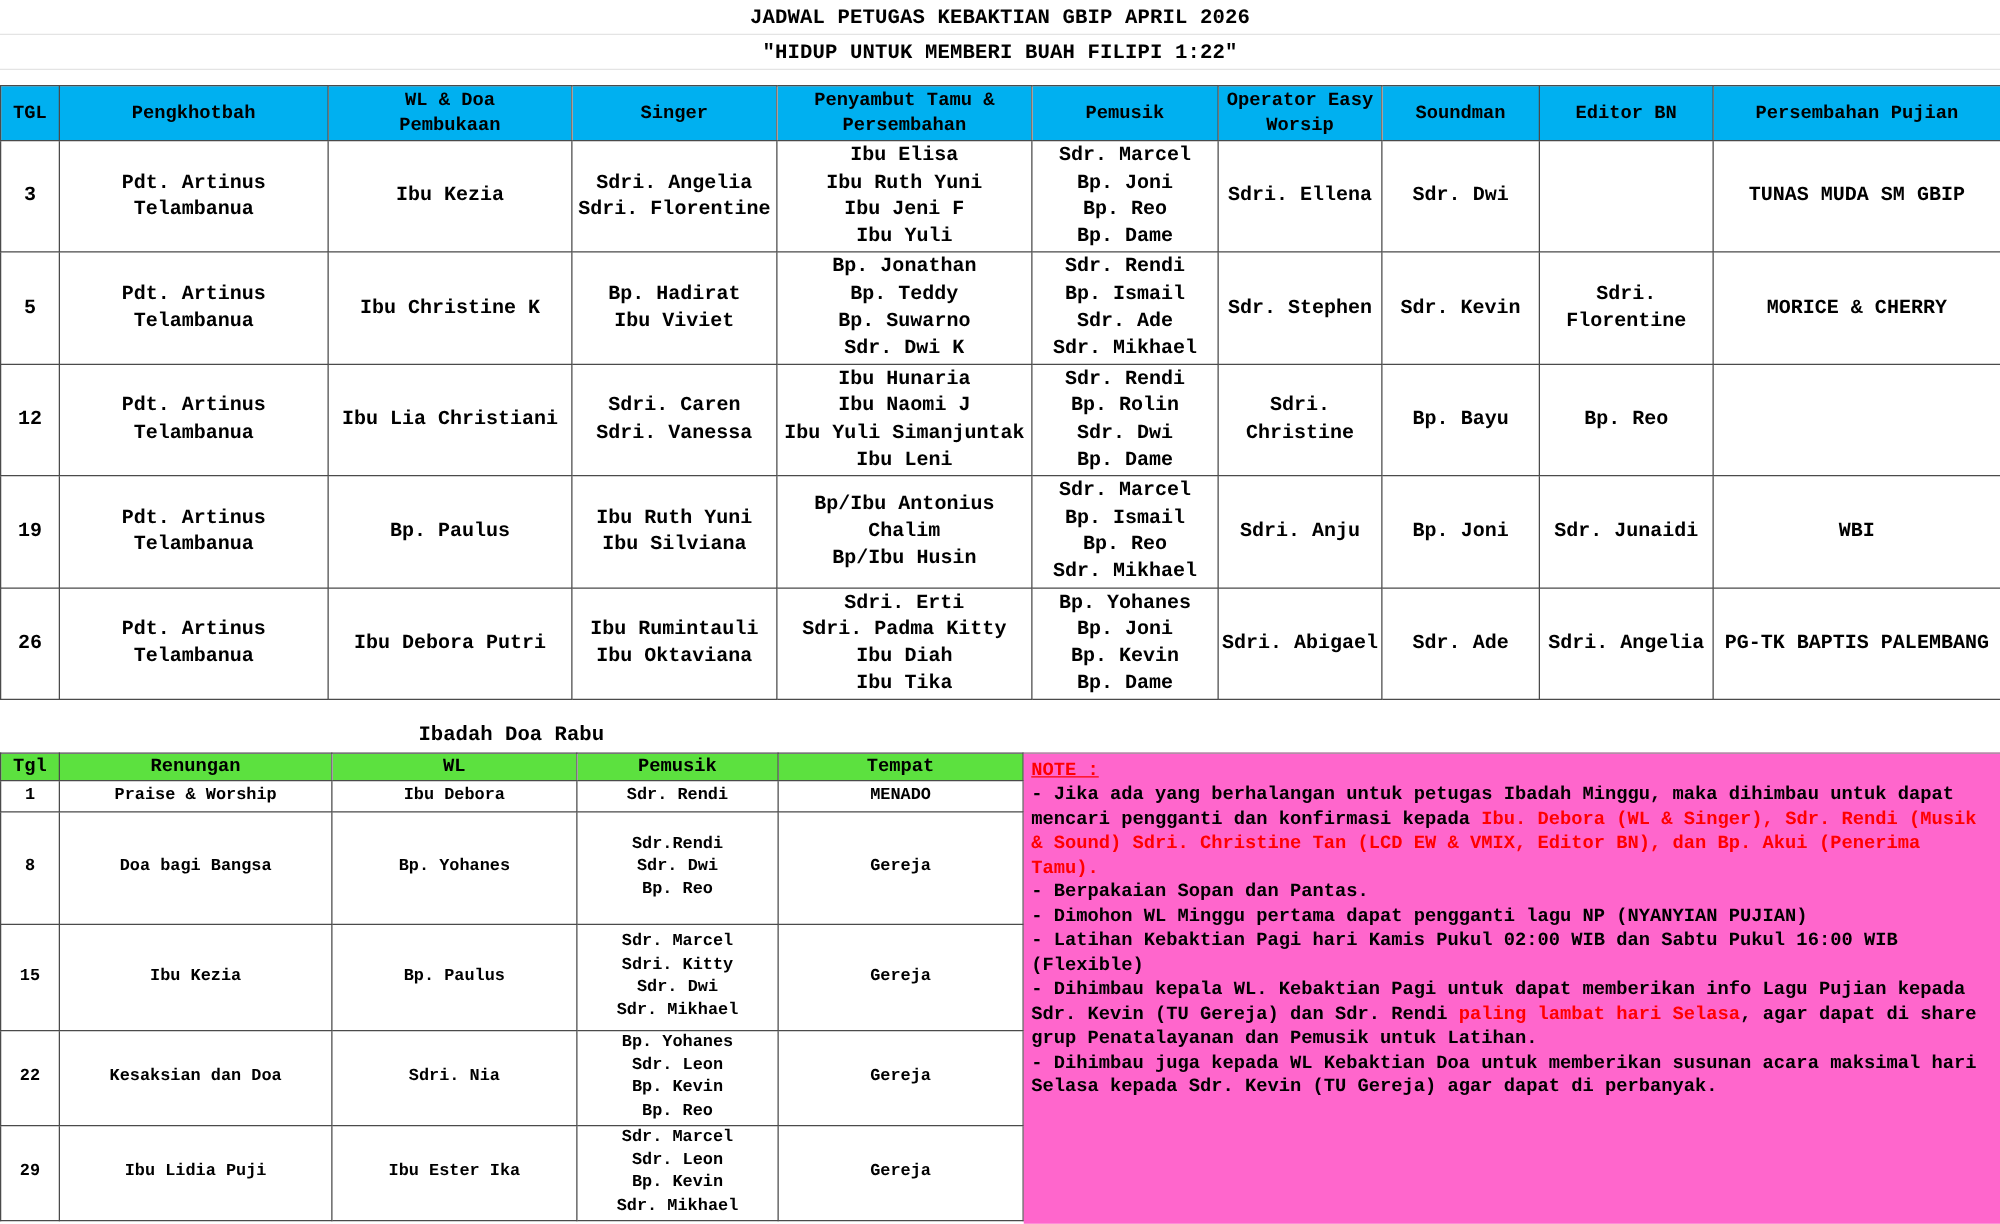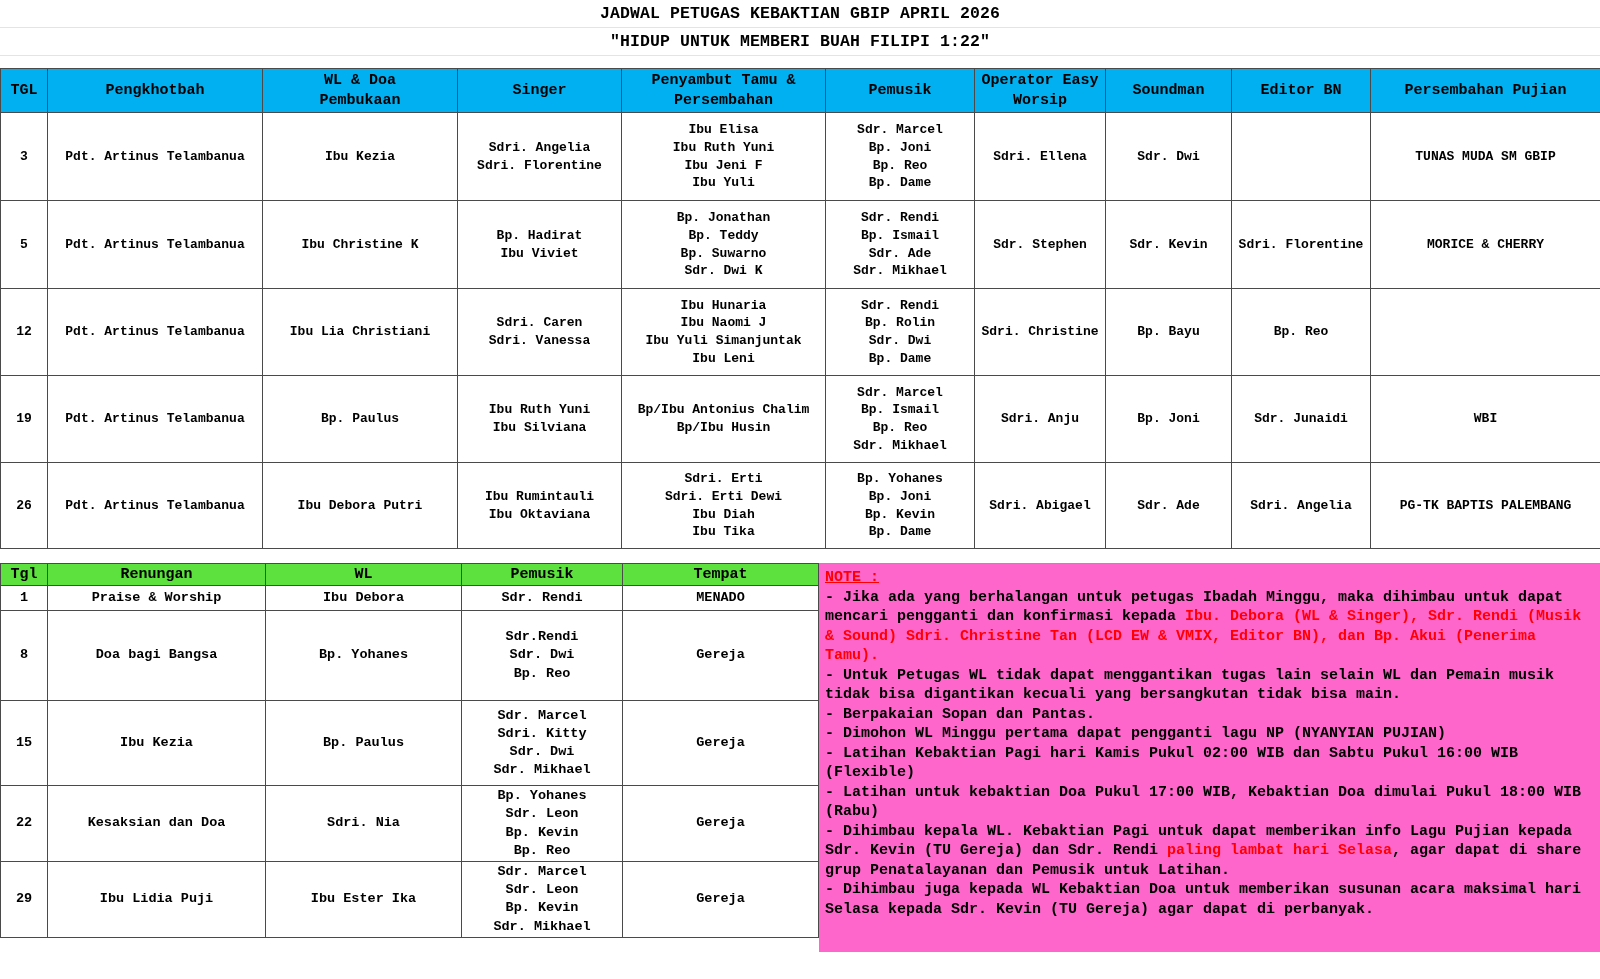--- a/index.html
+++ b/index.html
@@ -14,21 +14,21 @@
     font-size: 16.5px; border-bottom: 1px solid #e4e4e4; letter-spacing: 0.1px;
   }
   .spacer { height: 12px; }
   table { border-collapse: collapse; table-layout: fixed; }
   th, td {
     border: 1px solid #4a4a4a; text-align: center; vertical-align: middle;
     white-space: pre-line; padding: 1px 2px; overflow: hidden;
   }
   .main-table { width: 1600px; }
   .main-table th { background: var(--header-cyan, #00B0F0); font-size: 15px; line-height: 1.3; }
-  .main-table td { font-size: 13px; line-height: 1.35; }
+  .main-table td { font-size: 16px; line-height: 1.35; }
   .main-table .hdr { height: 44px; }
   .h88 { height: 88px; } .h87 { height: 87px; } .h86 { height: 86px; }
   .gap14 { height: 14px; }
   .doa-heading {
     width: 818px; height: 28px; display: flex; align-items: center; justify-content: center;
     font-size: 16.5px;
   }
   .bottom-wrap { display: flex; align-items: stretch; }
   .doa-table { width: 818px; align-self: flex-start; }
   .doa-table th { background: var(--header-green, #5CE13F); font-size: 15px; height: 22px; }
@@ -155,36 +155,37 @@
       <td>Sdr. Junaidi</td>
       <td>WBI</td>
     </tr>
     <tr class="h86">
       <td>26</td>
       <td>Pdt. Artinus Telambanua</td>
       <td>Ibu Debora Putri</td>
       <td>Ibu Rumintauli
 Ibu Oktaviana</td>
       <td>Sdri. Erti
-Sdri. Erti Dewi
+Sdri. Padma Kitty
 Ibu Diah
 Ibu Tika</td>
       <td>Bp. Yohanes
 Bp. Joni
 Bp. Kevin
 Bp. Dame</td>
       <td>Sdri. Abigael</td>
       <td>Sdr. Ade</td>
       <td>Sdri. Angelia</td>
       <td>PG-TK BAPTIS PALEMBANG</td>
     </tr>
   </tbody>
     </table>
 
   <div class="gap14"></div>
+  <div class="doa-heading">Ibadah Doa Rabu</div>
 
   <div class="bottom-wrap">
     <table class="doa-table">
       <colgroup>
         <col style="width:47px">
           <col style="width:218px">
           <col style="width:196px">
           <col style="width:161px">
           <col style="width:196px">
       </colgroup>
@@ -244,33 +245,27 @@
       </tr>
     </tbody>
       </table>
 
     <div class="note">
       <div class="note-label">NOTE :</div>
       <div class="note-line">
         <span>- Jika ada yang berhalangan untuk petugas Ibadah Minggu, maka dihimbau untuk dapat mencari pengganti dan konfirmasi kepada </span><span class="red">Ibu. Debora (WL &amp; Singer), Sdr. Rendi (Musik &amp; Sound) Sdri. Christine Tan (LCD EW &amp; VMIX, Editor BN), dan Bp. Akui (Penerima Tamu).</span>
       </div>
       <div class="note-line">
-        <span>- Untuk Petugas WL tidak dapat menggantikan tugas lain selain WL dan Pemain musik tidak bisa digantikan kecuali yang bersangkutan tidak bisa main.</span>
-      </div>
-      <div class="note-line">
         <span>- Berpakaian Sopan dan Pantas.</span>
       </div>
       <div class="note-line">
         <span>- Dimohon WL Minggu pertama dapat pengganti lagu NP (NYANYIAN PUJIAN)</span>
       </div>
       <div class="note-line">
         <span>- Latihan Kebaktian Pagi hari Kamis Pukul 02:00 WIB dan Sabtu Pukul 16:00 WIB (Flexible)</span>
-      </div>
-      <div class="note-line">
-        <span>- Latihan untuk kebaktian Doa Pukul 17:00 WIB, Kebaktian Doa dimulai Pukul 18:00 WIB (Rabu)</span>
       </div>
       <div class="note-line">
         <span>- Dihimbau kepala WL. Kebaktian Pagi untuk dapat memberikan info Lagu Pujian kepada Sdr. Kevin (TU Gereja) dan Sdr. Rendi </span><span class="red">paling lambat hari Selasa</span><span>, agar dapat di share grup Penatalayanan dan Pemusik untuk Latihan.</span>
       </div>
       <div class="note-line">
         <span>- Dihimbau juga kepada WL Kebaktian Doa untuk memberikan susunan acara maksimal hari Selasa kepada Sdr. Kevin (TU Gereja) agar dapat di perbanyak.</span>
       </div>
     </div>
   </div>
 

